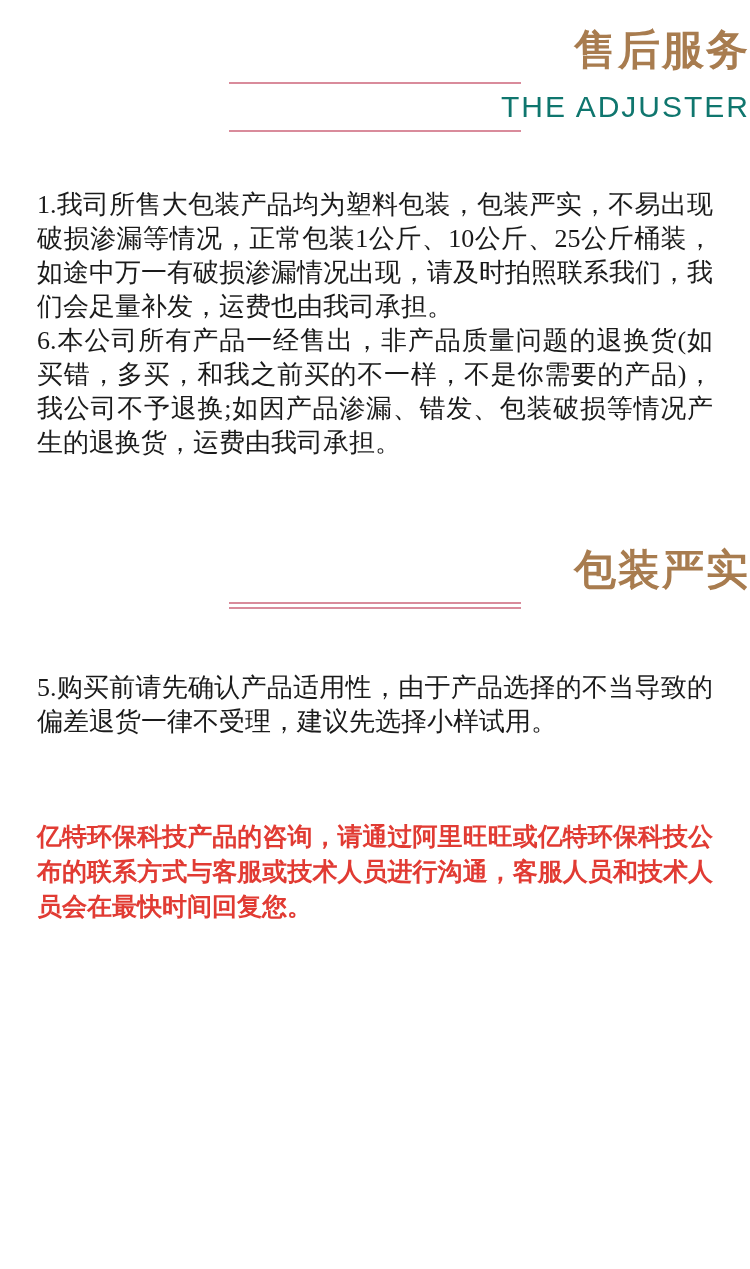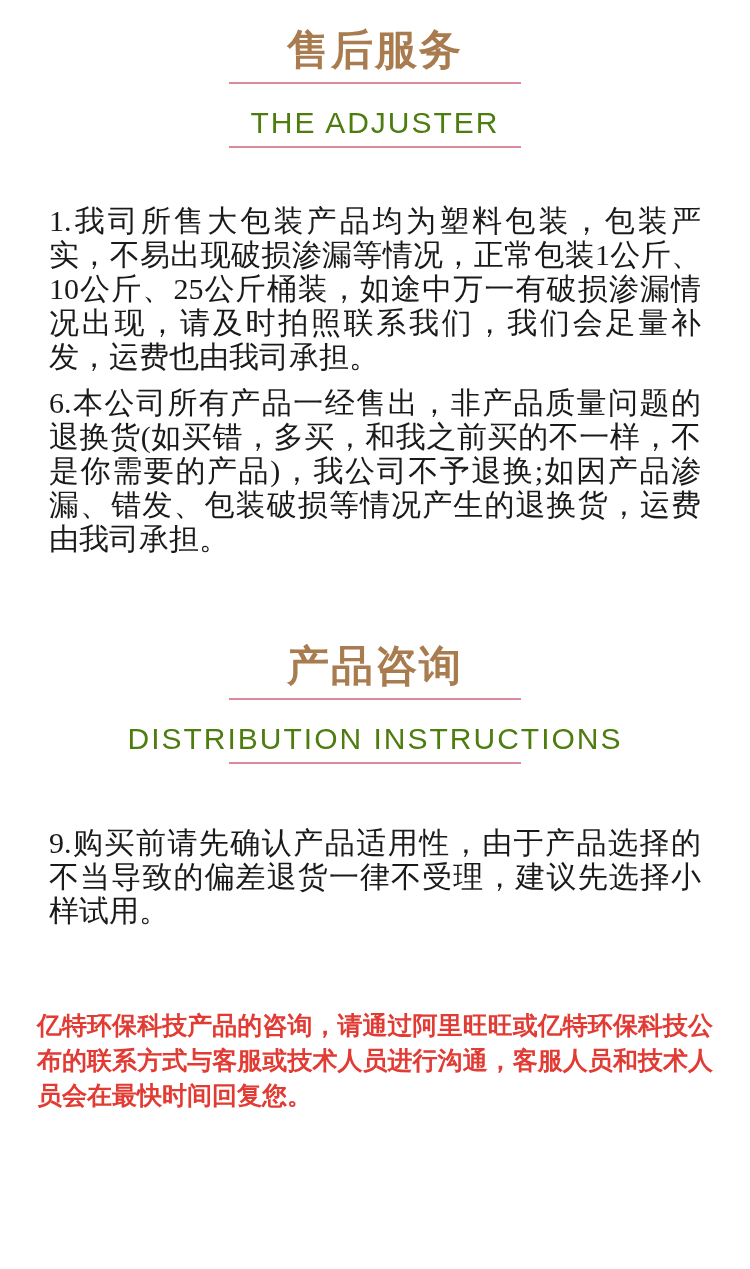--- a/index.html
+++ b/index.html
@@ -12,55 +12,55 @@
     height: 1269px;
     overflow: hidden;
     font-family: "Liberation Serif", "DejaVu Serif", serif;
     color: #1a1a1a;
   }
   .page {
     width: 750px;
   }
   
   .section-header {
-    text-align: center;
+    text-align: right;
   }
   .zh-title {
     font-family: "Liberation Sans", "DejaVu Sans", sans-serif;
     font-size: 42px;
     line-height: 48px;
     font-weight: bold;
     color: #a87c4f;
     letter-spacing: 2px;
   }
   .divider {
     width: 292px;
     height: 2px;
     background: #d98b9b;
     margin: 8px auto 0 auto;
   }
   .en-title {
     font-family: "Liberation Sans", "DejaVu Sans", sans-serif;
     font-size: 30px;
     line-height: 40px;
-    color: #4d7c0f;
+    color: #0f766e;
     letter-spacing: 2px;
-    margin-top: 19px;
+    margin-top: 3px;
   }
   .divider.bottom {
     margin-top: 3px;
   }
   
   .body-text {
     padding: 0 37px;
     text-align: justify;
   }
   .body-text p {
-    margin: 12px;
-    font-size: 30px;
+    margin: 0;
+    font-size: 26px;
     line-height: 34px;
     color: #1a1a1a;
   }
   .header-1 { padding-top: 26px; }
   .body-1   { margin-top: 56px; }
   .header-2 { margin-top: 86px; }
   .body-2   { margin-top: 62px; }
   .header-3 { margin-top: 120px; }
   
   .notice {
@@ -87,27 +87,26 @@
       <div class="divider bottom"></div>
     </div>
     <div class="body-text body-1">
       <p>1.我司所售大包装产品均为塑料包装，包装严实，不易出现破损渗漏等情况，正常包装1公斤、10公斤、25公斤桶装，如途中万一有破损渗漏情况出现，请及时拍照联系我们，我们会足量补发，运费也由我司承担。</p>
       <p>6.本公司所有产品一经售出，非产品质量问题的退换货(如买错，多买，和我之前买的不一样，不是你需要的产品)，我公司不予退换;如因产品渗漏、错发、包装破损等情况产生的退换货，运费由我司承担。</p>
     </div>
   </div>
 
   <div class="section">
     <div class="section-header header-2">
-      <div class="zh-title">产品咨询</div>
+      <div class="zh-title">包装严实</div>
       <div class="divider"></div>
-      <div class="en-title">DISTRIBUTION INSTRUCTIONS</div>
       <div class="divider bottom"></div>
     </div>
     <div class="body-text body-2">
-      <p>9.购买前请先确认产品适用性，由于产品选择的不当导致的偏差退货一律不受理，建议先选择小样试用。</p>
+      <p>5.购买前请先确认产品适用性，由于产品选择的不当导致的偏差退货一律不受理，建议先选择小样试用。</p>
     </div>
   </div>
 
   <div class="section">
     <div class="notice">亿特环保科技产品的咨询，请通过阿里旺旺或亿特环保科技公布的联系方式与客服或技术人员进行沟通，客服人员和技术人员会在最快时间回复您。</div>
 
   </div>
 
 </div>
 

